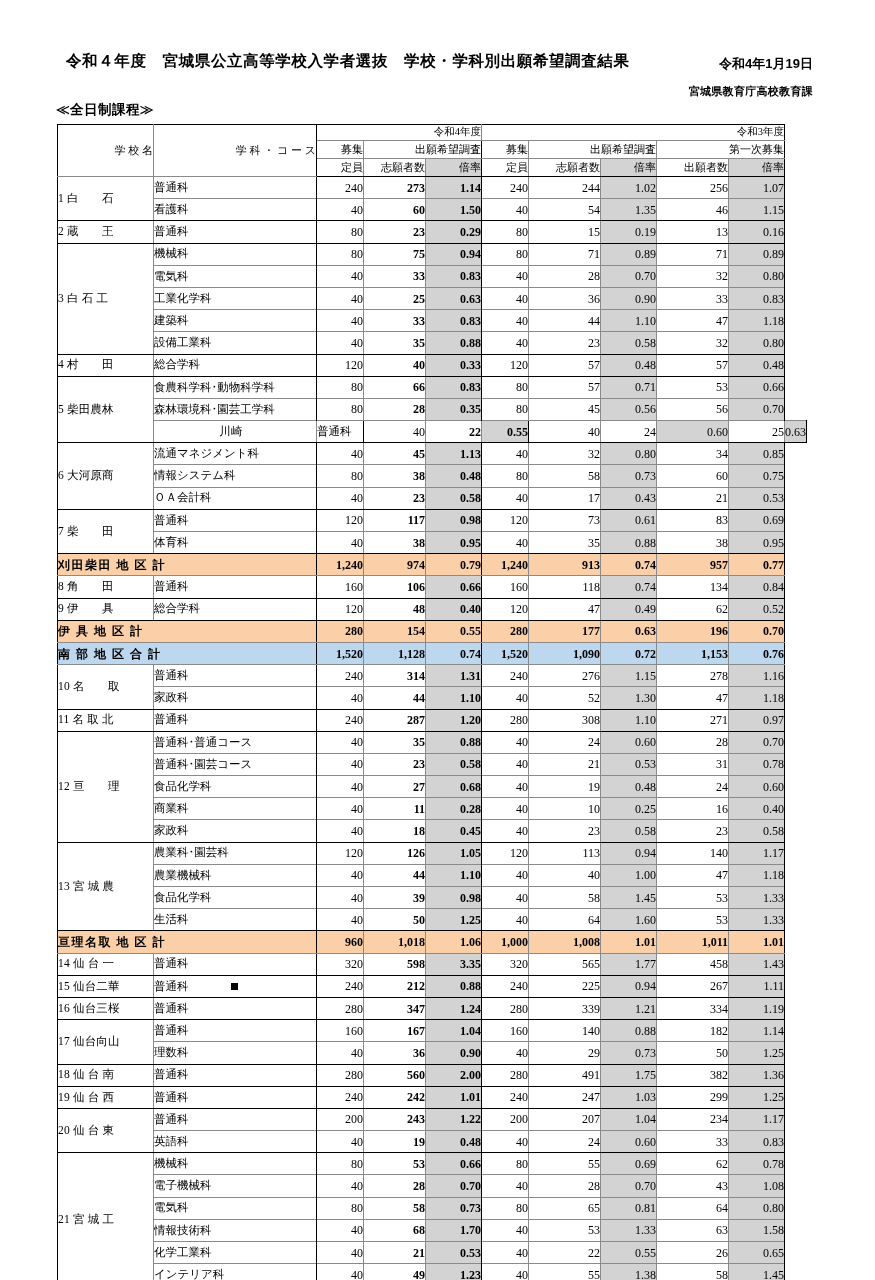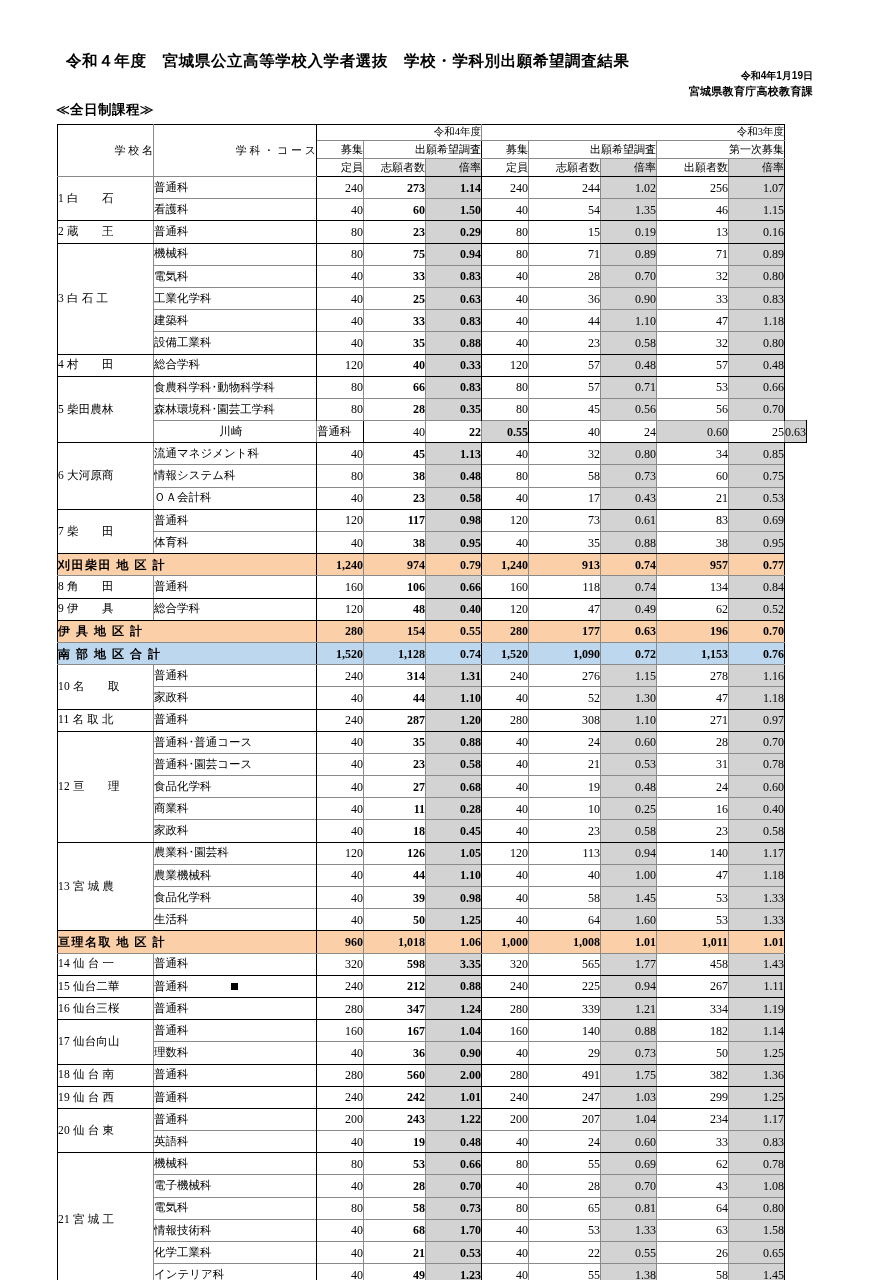--- a/index.html
+++ b/index.html
@@ -34,22 +34,22 @@
     left: 66px;
     top: 51px;
     font-size: 15.5px;
     font-weight: bold;
     letter-spacing: 0.6px;
     white-space: nowrap;
   }
   .date-line {
     position: absolute;
     right: 62px;
-    top: 69px;
-    font-size: 10px;
+    top: 55px;
+    font-size: 13px;
     font-weight: bold;
     font-family: "Liberation Sans", sans-serif;
     white-space: nowrap;
   }
   .dept-line {
     position: absolute;
     right: 62px;
     top: 84px;
     font-size: 11px;
     font-weight: bold;

